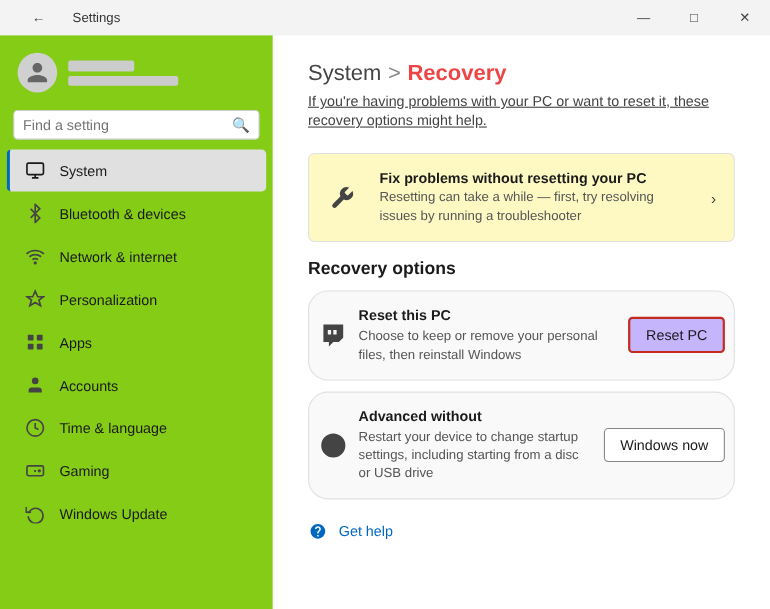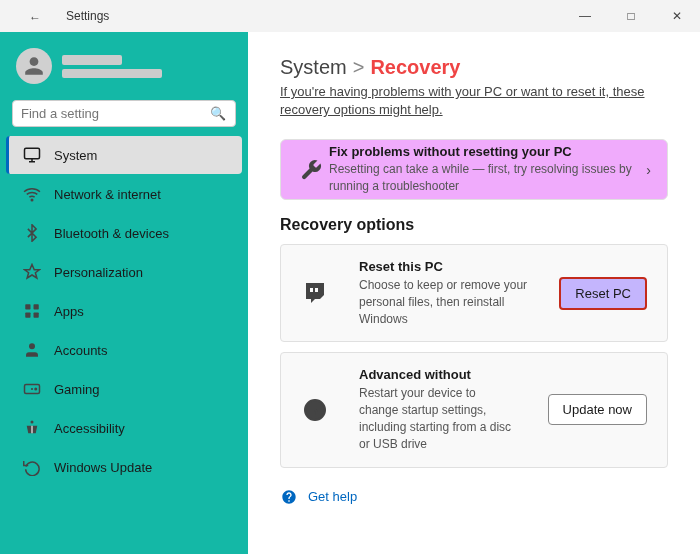--- a/index.html
+++ b/index.html
@@ -9,21 +9,21 @@
     .titlebar { background: #f3f3f3; display: flex; align-items: center; justify-content: space-between; padding: 0 0 0 12px; height: 32px; flex-shrink: 0; }
     .titlebar-left { display: flex; align-items: center; gap: 8px; }
     .titlebar-title { font-size: 12px; color: #333; }
     .titlebar-controls { display: flex; }
     .titlebar-btn { width: 46px; height: 32px; display: flex; align-items: center; justify-content: center; font-size: 12px; cursor: pointer; color: #444; border: none; background: transparent; }
 
     
     .app-container { display: flex; flex: 1; overflow: hidden; }
 
     
-    .sidebar { width: 248px; background: #14b8a6; display: flex; flex-direction: column; overflow-y: auto; flex-shrink: 0; padding-bottom: 8px; }
+    .sidebar { width: 248px; background: #84cc16; display: flex; flex-direction: column; overflow-y: auto; flex-shrink: 0; padding-bottom: 8px; }
     .user-section { display: flex; align-items: center; gap: 10px; padding: 16px 16px 12px 16px; }
     .avatar { width: 36px; height: 36px; border-radius: 50%; background: #d0d0d0; display: flex; align-items: center; justify-content: center; flex-shrink: 0; }
     .avatar svg { width: 22px; height: 22px; fill: #666; }
     .user-info { display: flex; flex-direction: column; }
     .user-name { font-size: 12px; font-weight: 600; background: #ccc; border-radius: 2px; color: transparent; width: 60px; height: 10px; margin-bottom: 4px; }
     .user-email { font-size: 11px; color: #888; background: #ccc; border-radius: 2px; color: transparent; width: 100px; height: 9px; }
 
     .search-box { margin: 4px 12px 8px 12px; display: flex; align-items: center; background: white; border: 1px solid #ccc; border-radius: 4px; padding: 5px 8px; }
     .search-box input { border: none; outline: none; flex: 1; font-size: 13px; background: transparent; color: #333; }
     .search-icon { color: #666; font-size: 13px; }
@@ -35,32 +35,32 @@
 
     
     .content { flex: 1; background: white; overflow-y: auto; padding: 24px 32px; }
     .breadcrumb { font-size: 20px; color: #444; margin-bottom: 4px; display: flex; align-items: center; gap: 6px; }
     .breadcrumb .parent { font-weight: 400; }
     .breadcrumb .sep { color: #888; font-weight: 300; }
     .breadcrumb .current { font-weight: 700; color: #ef4444; }
     .subtitle { font-size: 13px; color: #444; margin-bottom: 20px; max-width: 420px; line-height: 1.4; text-decoration: underline; }
 
     
-    .card { background: #f0abfc; border: 1px solid #e0e0e0; border-radius: 6px; padding: 4px 16px; margin-bottom: 16px; display: flex; align-items: center; gap: 4px; cursor: pointer; }
+    .card { background: #fef9c3; border: 1px solid #e0e0e0; border-radius: 6px; padding: 14px 16px; margin-bottom: 16px; display: flex; align-items: center; gap: 20px; cursor: pointer; }
     .card-icon { width: 28px; height: 28px; flex-shrink: 0; display: flex; align-items: center; justify-content: center; }
     .card-icon svg { width: 24px; height: 24px; fill: #444; }
     .card-text { flex: 1; }
     .card-title { font-size: 13px; font-weight: 600; margin-bottom: 2px; }
     .card-desc { font-size: 12px; color: #555; line-height: 1.4; }
     .card-chevron { color: #444; font-size: 14px; }
 
     .section-title { font-size: 16px; font-weight: 600; margin-bottom: 10px; color: #1a1a1a; }
 
     
-    .option-card { background: #f9f9f9; border: 1px solid #e0e0e0; border-radius: 4px; padding: 14px 20px; margin-bottom: 10px; display: flex; align-items: center; gap: 30px; }
+    .option-card { background: #f9f9f9; border: 1px solid #e0e0e0; border-radius: 18px; padding: 14px 8px; margin-bottom: 10px; display: flex; align-items: center; gap: 9px; }
     .option-card-icon { width: 28px; height: 28px; flex-shrink: 0; display: flex; align-items: center; justify-content: center; }
     .option-card-icon svg { width: 24px; height: 24px; fill: #444; }
     .option-card-text { flex: 1; }
     .option-card-title { font-size: 13px; font-weight: 600; margin-bottom: 3px; }
     .option-card-desc { font-size: 12px; color: #555; line-height: 1.4; }
     .option-card-btn { flex-shrink: 0; }
 
     .btn { padding: 7px 14px; font-size: 13px; border-radius: 4px; cursor: pointer; font-family: 'Segoe UI', sans-serif; }
     .btn-default { background: white; border: 1px solid #888; color: #1a1a1a; }
     .btn-reset { background: #c4b5fd; border: 2px solid #c42b1c; color: #1a1a1a; font-weight: 500; }
@@ -117,36 +117,36 @@
               <line x1="8" y1="21" x2="16" y2="21" stroke="#1a1a1a" stroke-width="2"></line>
               <line x1="12" y1="17" x2="12" y2="21" stroke="#1a1a1a" stroke-width="2"></line>
             </svg>
         </div>
         <span>System</span>
       </div>
 
       <div class="nav-item">
         <div class="nav-icon">
           <svg viewBox="0 0 24 24" fill="none" stroke="#444" stroke-width="2">
+              <polyline points="6.5 6.5 17.5 17.5 12 23 12 1 17.5 6.5 6.5 17.5"></polyline>
+            </svg>
+        </div>
+        <span>Bluetooth &amp; devices</span>
+      </div>
+
+      <div class="nav-item">
+        <div class="nav-icon">
+          <svg viewBox="0 0 24 24" fill="none" stroke="#444" stroke-width="2">
               <path d="M1.42 9a16 16 0 0 1 21.16 0"></path>
               <path d="M5 12.55a11 11 0 0 1 14.08 0"></path>
               <path d="M8.53 16.11a6 6 0 0 1 6.95 0"></path>
               <circle cx="12" cy="20" r="1" fill="#444"></circle>
             </svg>
         </div>
         <span>Network &amp; internet</span>
-      </div>
-
-      <div class="nav-item">
-        <div class="nav-icon">
-          <svg viewBox="0 0 24 24" fill="none" stroke="#444" stroke-width="2">
-              <polyline points="6.5 6.5 17.5 17.5 12 23 12 1 17.5 6.5 6.5 17.5"></polyline>
-            </svg>
-        </div>
-        <span>Bluetooth &amp; devices</span>
       </div>
 
       <div class="nav-item">
         <div class="nav-icon">
           <svg viewBox="0 0 24 24" fill="none" stroke="#444" stroke-width="2">
               <path d="M12 2l3 7h7l-5.5 4 2 7L12 16l-6.5 4 2-7L2 9h7z"></path>
             </svg>
         </div>
         <span>Personalization</span>
       </div>
@@ -166,43 +166,42 @@
       <div class="nav-item">
         <div class="nav-icon">
           <svg viewBox="0 0 24 24" fill="#444">
               <path d="M20 21v-2a4 4 0 0 0-4-4H8a4 4 0 0 0-4 4v2"></path>
               <circle cx="12" cy="7" r="4"></circle>
             </svg>
         </div>
         <span>Accounts</span>
       </div>
 
+      <div class="nav-item">
+        <div class="nav-icon">
+          <svg viewBox="0 0 24 24" fill="none" stroke="#444" stroke-width="2">
+              <circle cx="12" cy="12" r="10"></circle>
+              <polyline points="12 6 12 12 16 14"></polyline>
+            </svg>
+        </div>
+        <span>Time &amp; language</span>
+      </div>
 
       <div class="nav-item">
         <div class="nav-icon">
           <svg viewBox="0 0 24 24" fill="none" stroke="#444" stroke-width="2">
               <rect x="2" y="6" width="20" height="12" rx="2"></rect>
               <line x1="12" y1="11" x2="12" y2="13"></line>
               <line x1="11" y1="12" x2="13" y2="12"></line>
               <circle cx="17" cy="12" r="1" fill="#444"></circle>
             </svg>
         </div>
         <span>Gaming</span>
       </div>
 
-      <div class="nav-item">
-        <div class="nav-icon">
-          <svg viewBox="0 0 24 24" fill="#444">
-              <circle cx="12" cy="4" r="2"></circle>
-              <path d="M19 9H5l2 10h10l2-10z"></path>
-              <line x1="12" y1="9" x2="12" y2="19" stroke="white" stroke-width="1.5"></line>
-            </svg>
-        </div>
-        <span>Accessibility</span>
-      </div>
 
 
       <div class="nav-item">
         <div class="nav-icon">
           <svg viewBox="0 0 24 24" fill="none" stroke="#444" stroke-width="2">
               <polyline points="1 4 1 10 7 10"></polyline>
               <path d="M3.51 15a9 9 0 1 0 .49-3.5"></path>
             </svg>
         </div>
         <span>Windows Update</span>
@@ -256,21 +255,21 @@
             <circle cx="12" cy="12" r="10"></circle>
             <polyline points="12 8 12 12 14 14"></polyline>
             <line x1="12" y1="16" x2="12.01" y2="16"></line>
           </svg>
       </div>
       <div class="option-card-text">
         <div class="option-card-title">Advanced without</div>
         <div class="option-card-desc">Restart your device to change startup settings, including starting from a disc or USB drive</div>
       </div>
       <div class="option-card-btn">
-        <button class="btn btn-default">Update now</button>
+        <button class="btn btn-default">Windows now</button>
       </div>
     </div>
 
     <div class="link-section">
       <div class="link-item">
         <div class="link-icon">
           <svg viewBox="0 0 24 24" fill="#0067c0">
               <path d="M12 2C6.48 2 2 6.48 2 12s4.48 10 10 10 10-4.48 10-10S17.52 2 12 2zm1 17h-2v-2h2v2zm2.07-7.75l-.9.92C13.45 12.9 13 13.5 13 15h-2v-.5c0-1.1.45-2.1 1.17-2.83l1.24-1.26c.37-.36.59-.86.59-1.41 0-1.1-.9-2-2-2s-2 .9-2 2H8c0-2.21 1.79-4 4-4s4 1.79 4 4c0 .88-.36 1.68-.93 2.25z"></path>
             </svg>
         </div>

